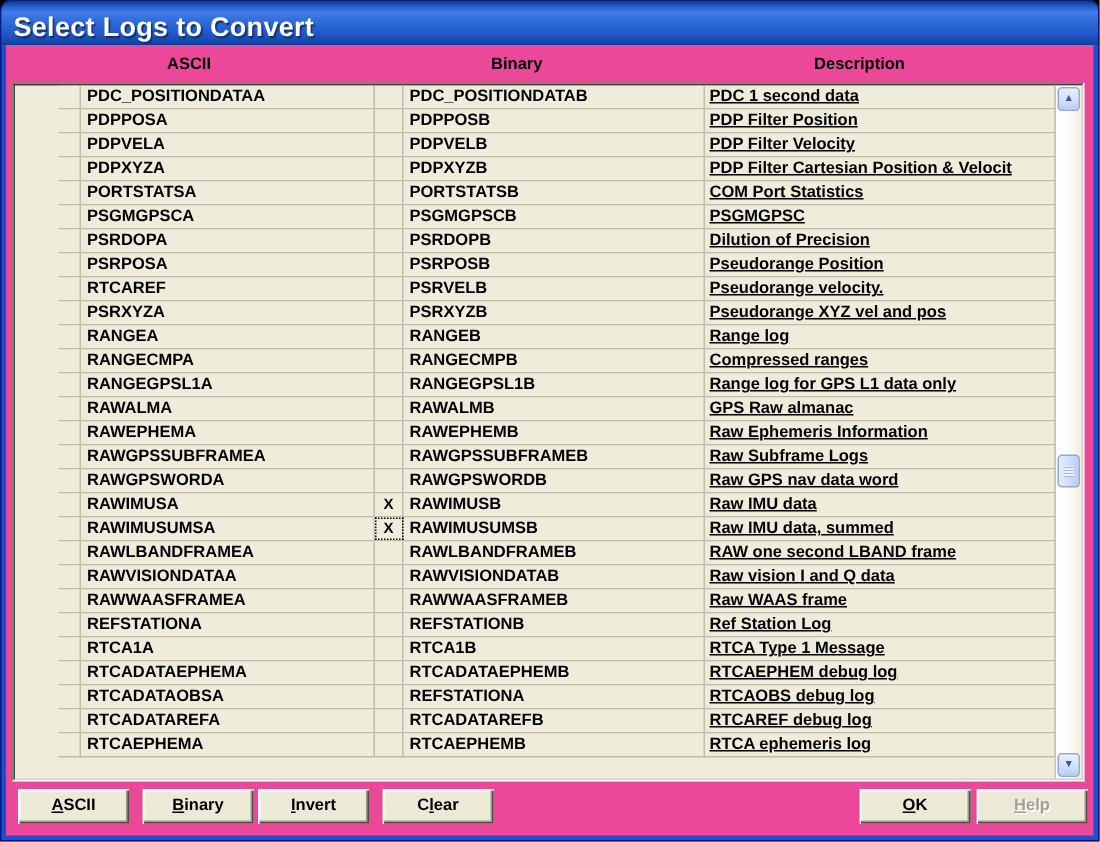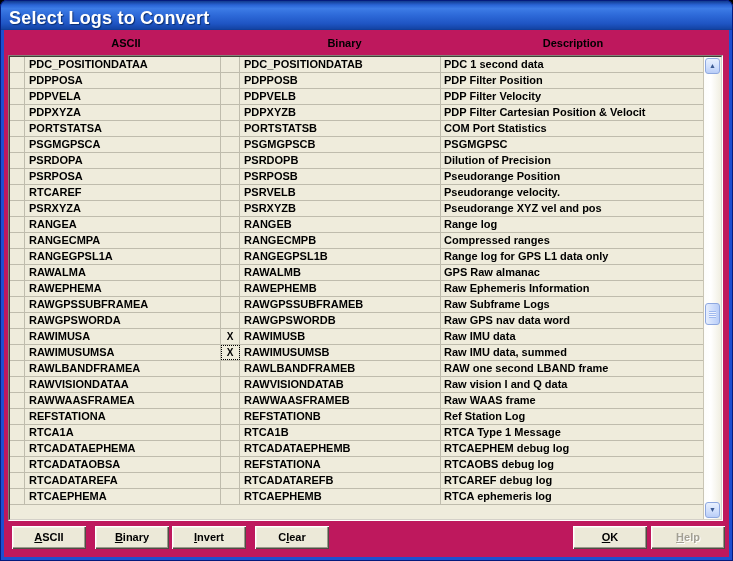--- a/index.html
+++ b/index.html
@@ -20,21 +20,21 @@
     background:linear-gradient(180deg,#123b8e 0%,#2a64d6 14%,#3d7ce6 26%,#2e6ad9 48%,#1f55c4 78%,#1444a5 96%,#0f3a92 100%);
   }
   .title-text{
     position:absolute;left:8px;top:7px;
     color:#fff;font-size:18px;font-weight:bold;
     text-shadow:1px 1px 1px #0b2d6e;
     letter-spacing:0.2px;
   }
   .content{
     position:absolute;left:4px;right:4px;top:30px;bottom:4px;
-    background:#be185d;
+    background:#ec4899;
   }
   
   .col-header{
     position:absolute;top:7px;height:14px;
     font-size:11px;font-weight:bold;color:#000;text-align:center;
   }
   .hdr-ascii{left:24px;width:196px;}
   .hdr-binary{left:240px;width:201px;}
   .hdr-desc{left:441px;width:256px;}
 
@@ -45,38 +45,39 @@
   }
   .panel-inner{
     position:absolute;inset:0;
     border:1px solid;border-color:#404036 #d4d0c8 #d4d0c8 #404036;
     background:#efecdc;
     overflow:hidden;
   }
   .rows{
     position:absolute;left:0;top:0;right:17px;bottom:0;
     overflow:hidden;
+    padding-left:29px;
   }
   .log-row{
     display:grid;
     grid-template-columns:15px 196px 19px 201px 1fr;
     height:15px;
     border-bottom:1px solid #bfbcad;
     background:#efecdc;
   }
   .cell{
     font-size:11px;font-weight:bold;color:#000;
     line-height:15px;white-space:nowrap;overflow:hidden;
   }
   .cell.check{
     text-align:center;border-right:1px solid #bfbcad;
     font-size:10px;
   }
   .cell.name{padding-left:4px;border-right:1px solid #bfbcad;}
-  .cell.desc{padding-left:3px;border-right:1px solid #bfbcad;}
+  .cell.desc{padding-left:3px;border-right:1px solid #bfbcad;text-decoration:underline;}
   .cell.check.focused{
     outline:1px dotted #000;outline-offset:-1px;
   }
   
   .scrollbar{
     position:absolute;top:0;bottom:0;right:0;width:17px;
     background:linear-gradient(90deg,#fdfdfb 0%,#ffffff 40%,#f0eee1 100%);
     border-left:1px solid #c9c5b5;
   }
   .sb-btn{

